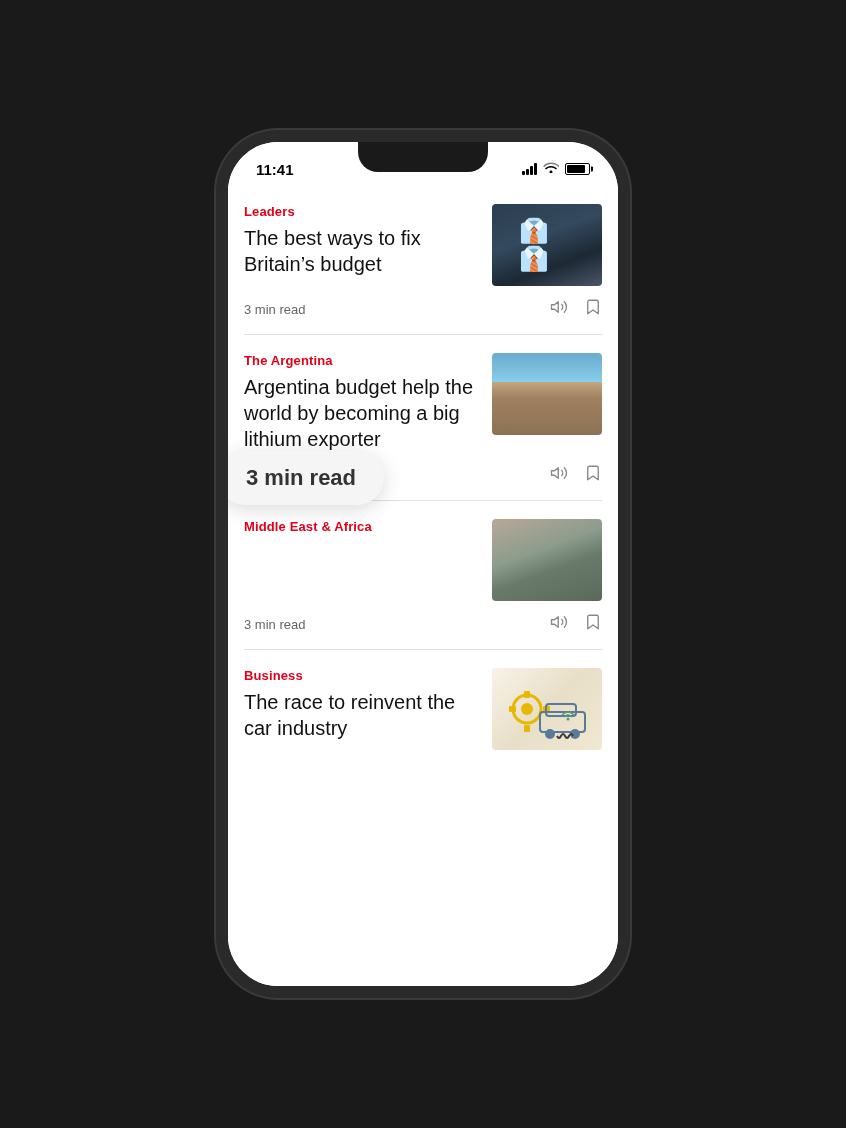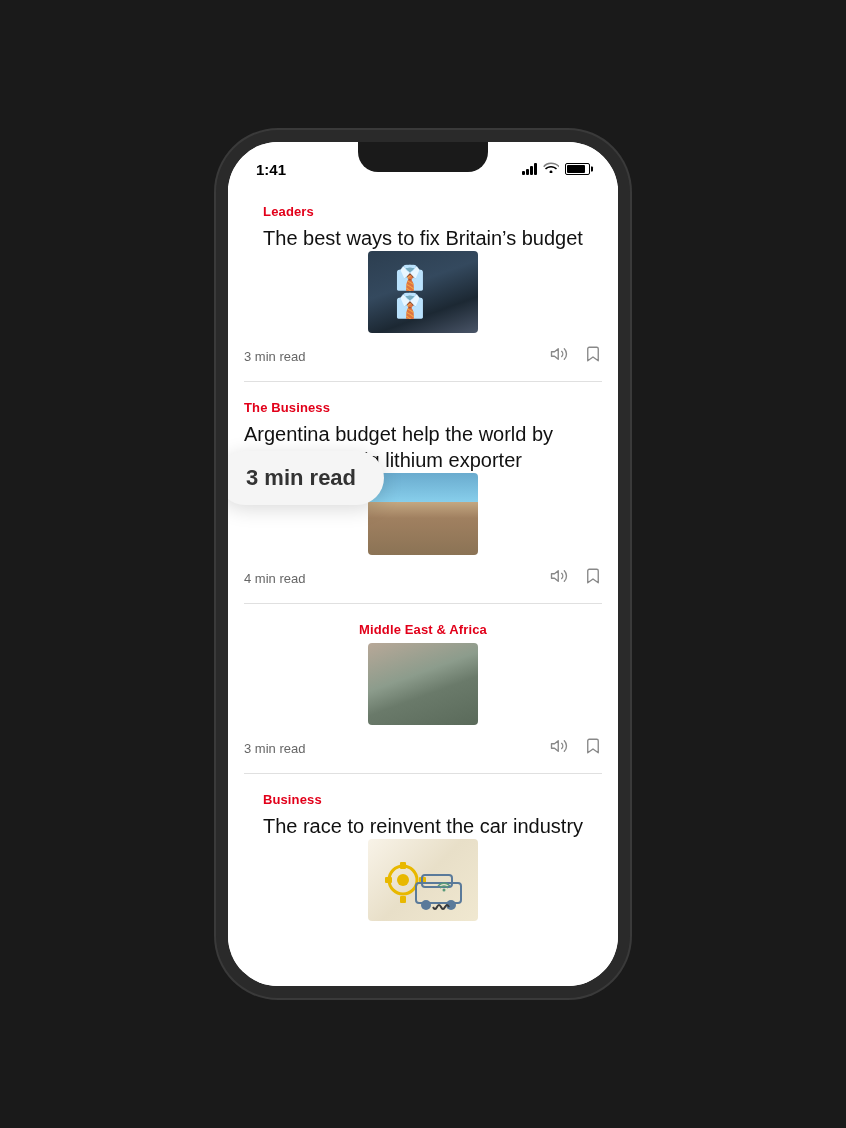--- a/index.html
+++ b/index.html
@@ -128,22 +128,22 @@
     }
 
     .article-card {
       padding: 18px 16px 14px;
       position: relative;
       background: #fff;
     }
 
     .article-inner {
       display: flex;
-      align-items: center;
-      flex-direction: column;
+      gap: 12px;
+      align-items: flex-start;
     }
 
     .article-text {
       flex: 1;
     }
 
     .article-category {
       font-size: 13px;
       font-weight: 600;
       color: #e2001a;
@@ -241,21 +241,21 @@
       height: 18px;
     }
   </style>
 </head>
 <body>
 
 <div class="phone-frame">
   <div class="phone-notch"></div>
 
   <div class="status-bar">
-    <span class="status-time">1:41</span>
+    <span class="status-time">11:41</span>
     <div class="status-icons">
       <div class="signal-bars">
         <div class="signal-bar" style="height:4px"></div>
         <div class="signal-bar" style="height:6px"></div>
         <div class="signal-bar" style="height:9px"></div>
         <div class="signal-bar" style="height:12px"></div>
       </div>
       <span class="wifi-icon">
         <svg width="16" height="12" viewBox="0 0 16 12" fill="none">
           <path d="M8 9.5C8.83 9.5 9.5 10.17 9.5 11S8.83 12.5 8 12.5 6.5 11.83 6.5 11 7.17 9.5 8 9.5z" fill="#000"></path>
@@ -304,21 +304,21 @@
           </span>
         </div>
       </div>
     </div>
 
     <div class="divider"></div>
 
     <div class="article-card">
       <div class="article-inner">
         <div class="article-text">
-          <div class="article-category">The Business</div>
+          <div class="article-category">The Argentina</div>
           <div class="article-title">Argentina budget help the world by becoming a big lithium exporter</div>
         </div>
         <div class="article-image">
           <div class="article-image-placeholder" style="background: linear-gradient(180deg, #6aabce 0%, #87CEEB 35%, #c4a882 35%, #a08060 55%, #8B7355 100%);"></div>
         </div>
       </div>
       <div class="article-footer">
         <span class="read-time">4 min read</span>
         <div class="article-actions">
           <span class="action-icon sound-icon">

